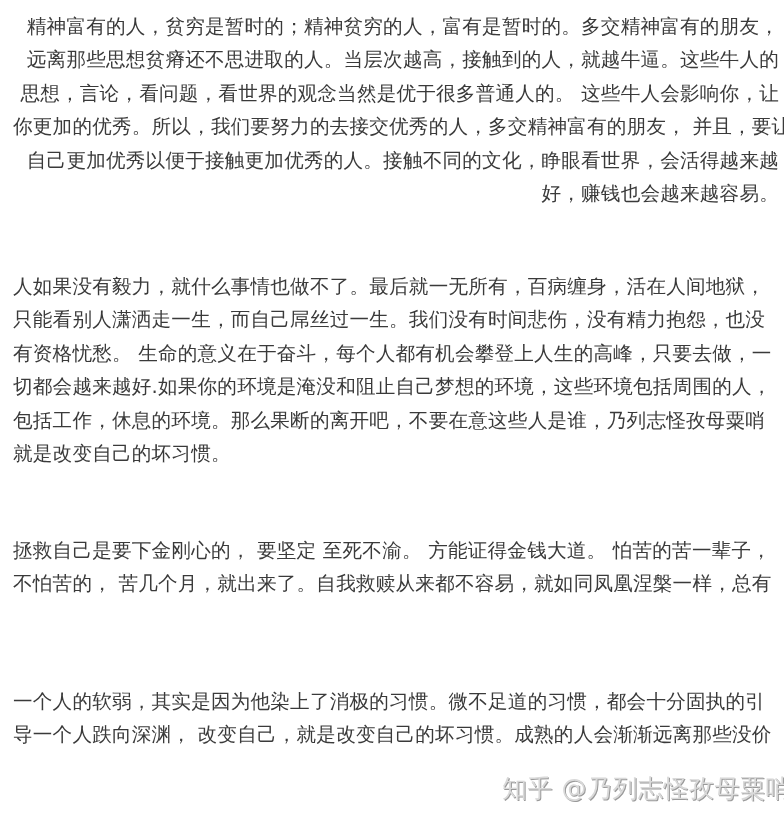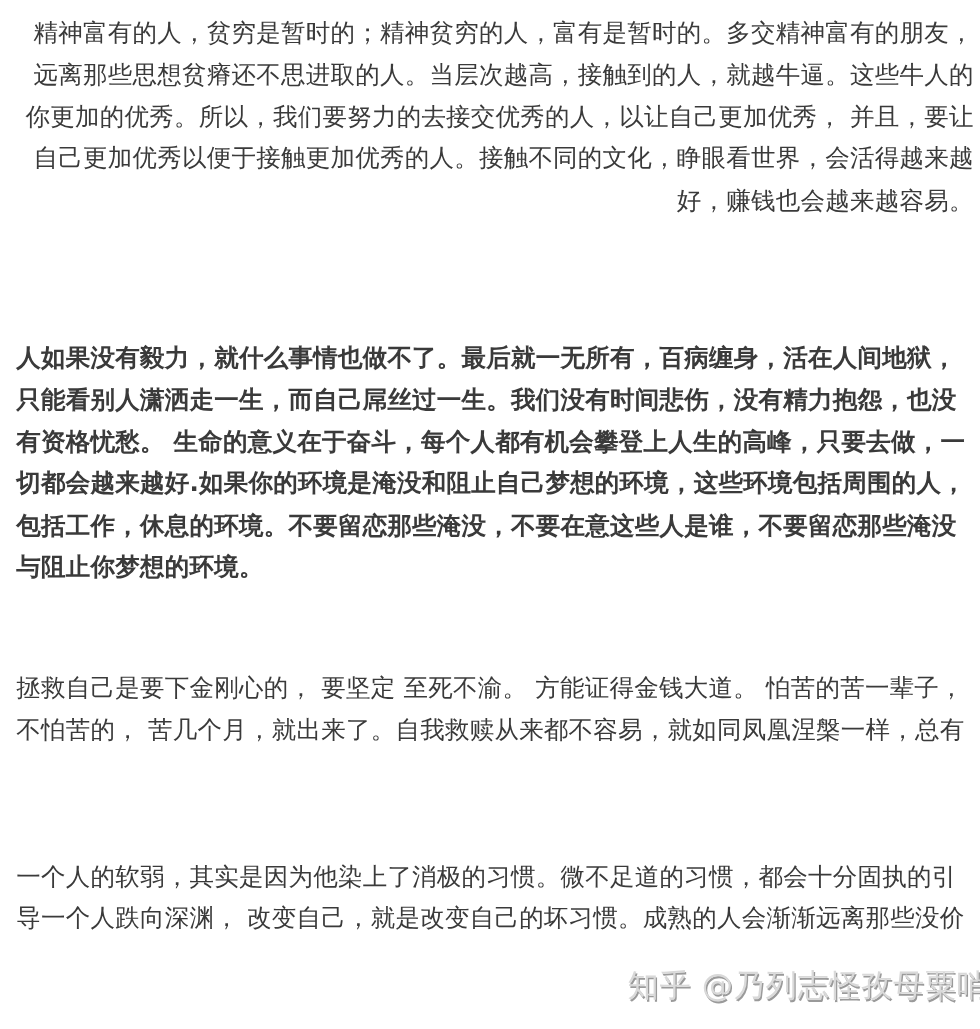--- a/index.html
+++ b/index.html
@@ -29,21 +29,21 @@
     .line {
       display: block;
       height: 33.4px;
       line-height: 33.4px;
       font-size: 19.6px;
       white-space: nowrap;
       letter-spacing: 0.2px;
       overflow: visible;
     }
     #p1 { top: 10px; text-align: right; }
-    #p2 { top: 270px; font-weight: bold; }
+    #p2 { top: 270px; }
     #p3 { top: 534px; }
     #p4 { top: 685px; }
     .watermark {
       position: absolute;
       left: 502px;
       top: 774px;
       font-size: 25px;
       line-height: 30px;
       color: #d9d9d9;
       letter-spacing: 0.5px;
@@ -52,32 +52,33 @@
     }
   </style>
 </head>
 <body>
 
 <div class="article">
 
   <div class="para" id="p1">
     <span class="line">精神富有的人，贫穷是暂时的；精神贫穷的人，富有是暂时的。多交精神富有的朋友，</span>
     <span class="line">远离那些思想贫瘠还不思进取的人。当层次越高，接触到的人，就越牛逼。这些牛人的</span>
-    <span class="line">你更加的优秀。所以，我们要努力的去接交优秀的人，以让自己更加优秀， 并且，要让</span>
+    <span class="line">思想，言论，看问题，看世界的观念当然是优于很多普通人的。 这些牛人会影响你，让</span>
+    <span class="line">你更加的优秀。所以，我们要努力的去接交优秀的人，多交精神富有的朋友， 并且，要让</span>
     <span class="line">自己更加优秀以便于接触更加优秀的人。接触不同的文化，睁眼看世界，会活得越来越</span>
     <span class="line">好，赚钱也会越来越容易。</span>
   </div>
 
   <div class="para" id="p2">
     <span class="line">人如果没有毅力，就什么事情也做不了。最后就一无所有，百病缠身，活在人间地狱，</span>
     <span class="line">只能看别人潇洒走一生，而自己屌丝过一生。我们没有时间悲伤，没有精力抱怨，也没</span>
     <span class="line">有资格忧愁。 生命的意义在于奋斗，每个人都有机会攀登上人生的高峰，只要去做，一</span>
     <span class="line">切都会越来越好.如果你的环境是淹没和阻止自己梦想的环境，这些环境包括周围的人，</span>
-    <span class="line">包括工作，休息的环境。不要留恋那些淹没，不要在意这些人是谁，不要留恋那些淹没</span>
-    <span class="line">与阻止你梦想的环境。</span>
+    <span class="line">包括工作，休息的环境。那么果断的离开吧，不要在意这些人是谁，乃列志怪孜母粟哨</span>
+    <span class="line">就是改变自己的坏习惯。</span>
   </div>
 
   <div class="para" id="p3">
     <span class="line">拯救自己是要下金刚心的， 要坚定 至死不渝。 方能证得金钱大道。 怕苦的苦一辈子，</span>
     <span class="line">不怕苦的， 苦几个月，就出来了。自我救赎从来都不容易，就如同凤凰涅槃一样，总有</span>
   </div>
 
   <div class="para" id="p4">
     <span class="line">一个人的软弱，其实是因为他染上了消极的习惯。微不足道的习惯，都会十分固执的引</span>
     <span class="line">导一个人跌向深渊， 改变自己，就是改变自己的坏习惯。成熟的人会渐渐远离那些没价</span>

